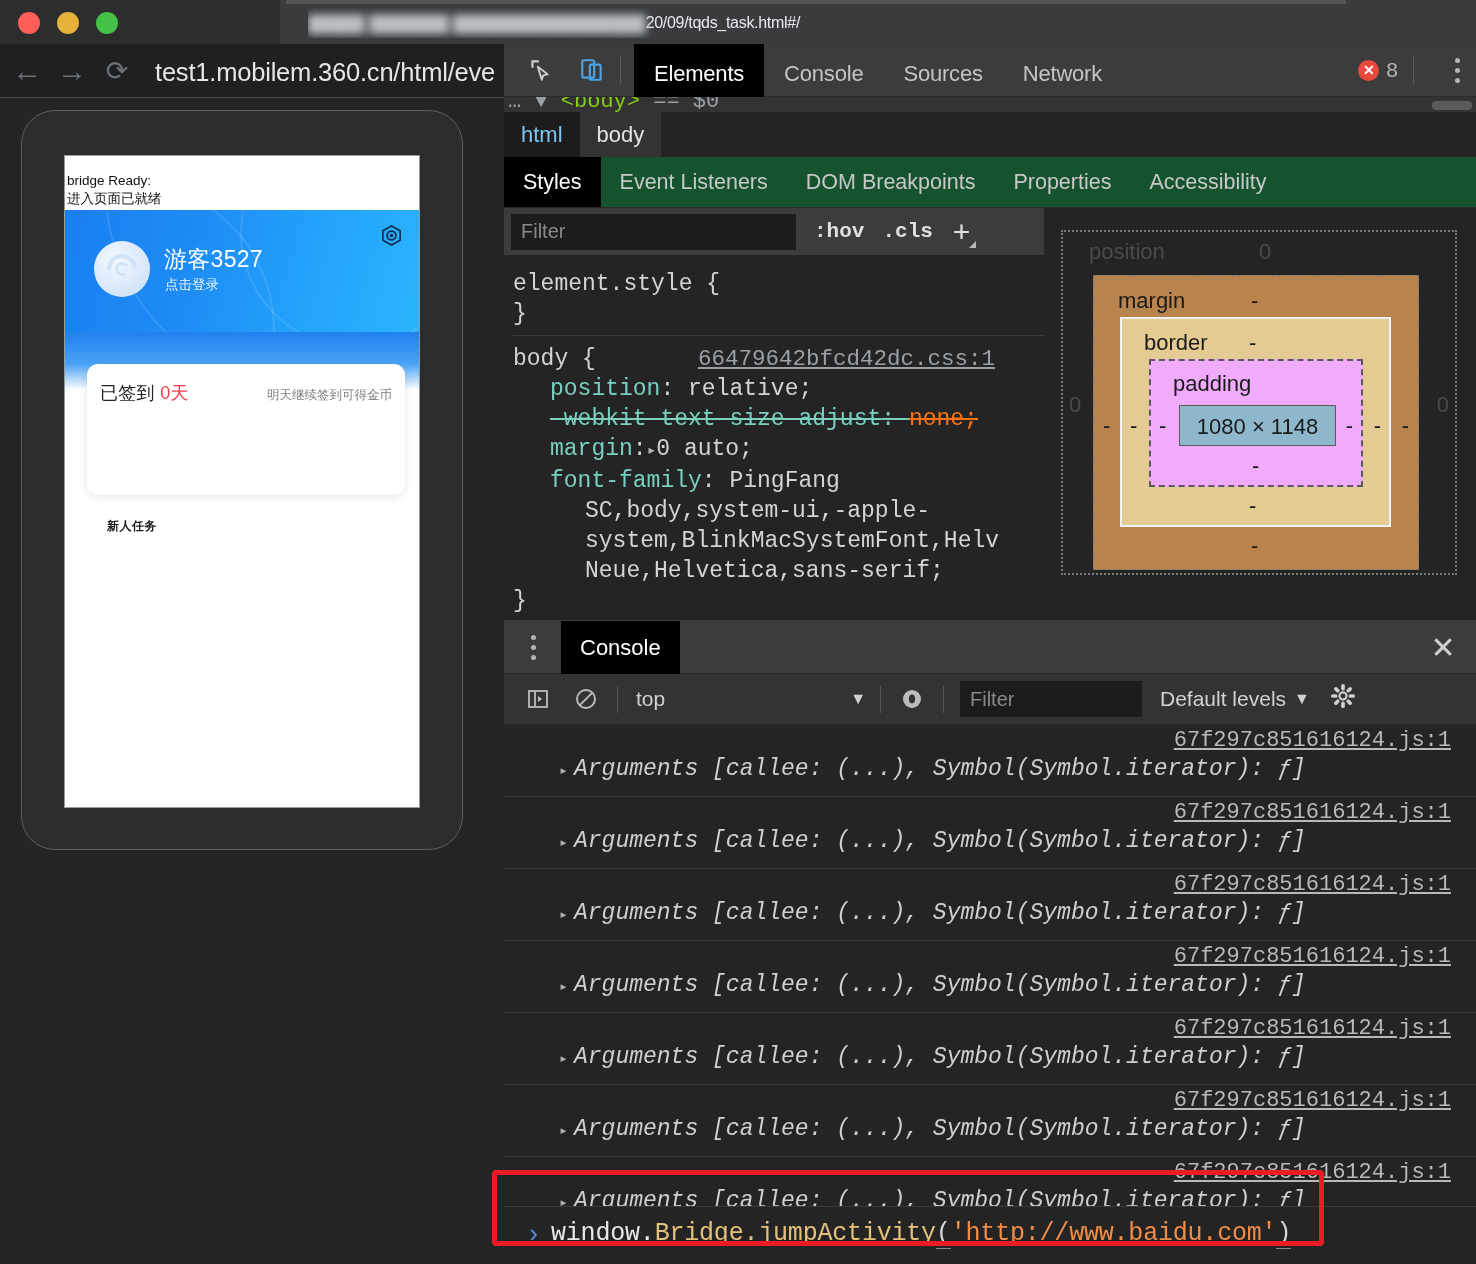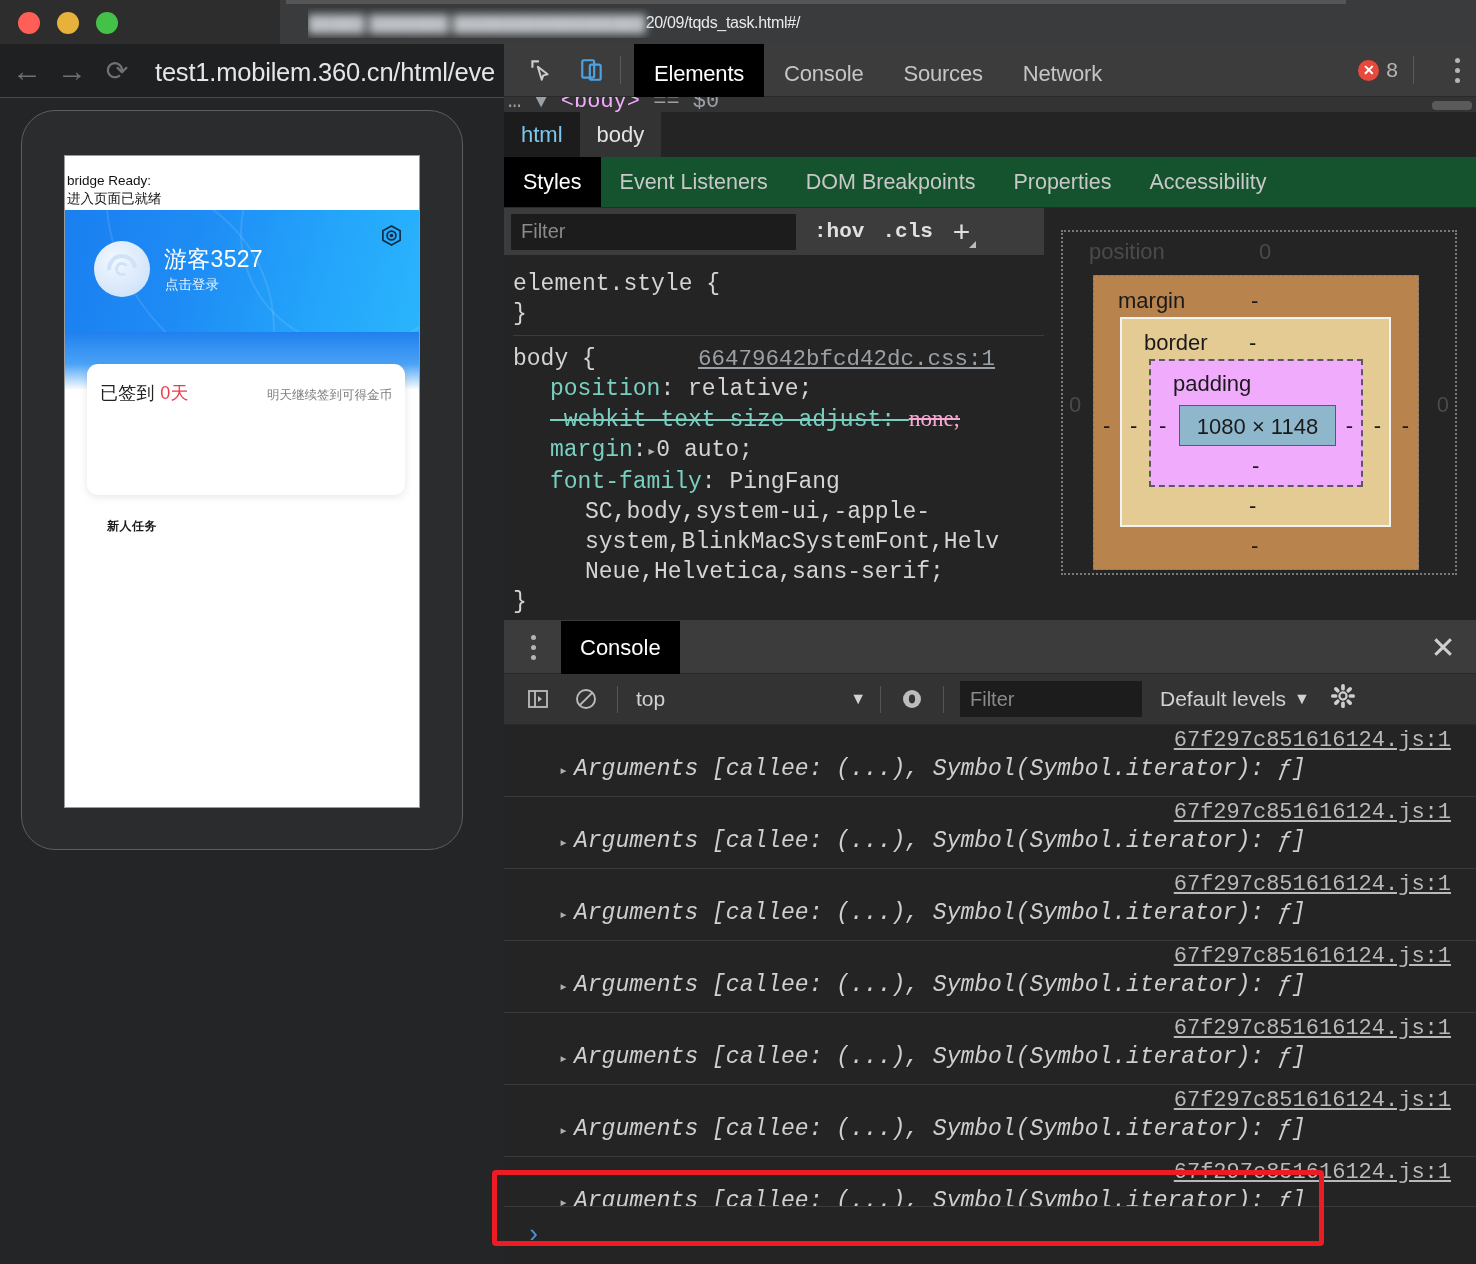--- a/index.html
+++ b/index.html
@@ -199,21 +199,21 @@
   
   .dom-strip {
     position: absolute; left: 0; top: 53px; width: 972px; height: 15px;
     background: #333; overflow: hidden;
   }
   .dom-strip-inner {
     position: absolute; left: 4px; top: -8px;
     font-family: "Liberation Mono", monospace; font-size: 22px; color: #9aa0a6;
     white-space: nowrap;
   }
-  .dom-strip-inner .tagname { color: #f0abfc; }
+  .dom-strip-inner .tagname { color: #84cc16; }
   .dom-strip-scroll {
     position: absolute; right: 4px; top: 4px; width: 40px; height: 9px;
     background: #5a5a5a; border-radius: 4px;
   }
 
   
   .crumbs {
     position: absolute; left: 0; top: 68px; width: 972px; height: 45px;
     background: #242424; display: flex; align-items: center;
   }
@@ -274,21 +274,21 @@
   }
   .css-rule { margin-bottom: 4px; }
   .rule-head { position: relative; color: #d4d4d4; }
   .src-link {
     position: absolute; left: 185px; top: 0; color: #9aa0a6;
     text-decoration: underline; font-size: 22.5px;
   }
   .prop { color: #79d0c1; }
   .val  { color: #d4d4d4; }
   .struck { text-decoration: line-through; color: #79d0c1; }
-  .struck .val { text-decoration: line-through; color: #f9a8d4; font-family: Liberation Serif, serif; }
+  .struck .val { text-decoration: line-through; color: #f97316; }
   .ind { padding-left: 37px; }
   .ind2 { padding-left: 72px; }
   .tri { color: #b5b5b5; font-size: 16px; }
   .divider-rule { border-top: 1px solid #3b3b3b; margin: 6px 0 8px; }
 
   
   .box-pane {
     position: absolute; left: 541px; top: 164px; width: 431px; height: 412px;
     background: #242424;
   }
@@ -705,18 +705,19 @@
         </div>
         <div class="msg">
           <span class="msg-src">67f297c851616124.js:1</span>
           <span class="msg-arrow">▸</span>
           <span class="msg-body msg-text">Arguments [callee: (...), Symbol(Symbol.iterator): ƒ]</span>
         </div>
       </div>
 
       <div class="prompt-row">
         <span class="prompt-caret">›</span>
+        <span class="prompt-code"><span>window.</span><span class="tk-obj">Bridge</span><span class="tk-obj">.</span><span class="tk-obj">jumpActivity</span><span class="tk-paren">(</span><span class="tk-str">'http://www.baidu.com'</span><span class="tk-paren">)</span></span>
       </div>
     </div>
   </div>
 
   <div class="redbox"></div>
 </div>
 
 </body></html>

